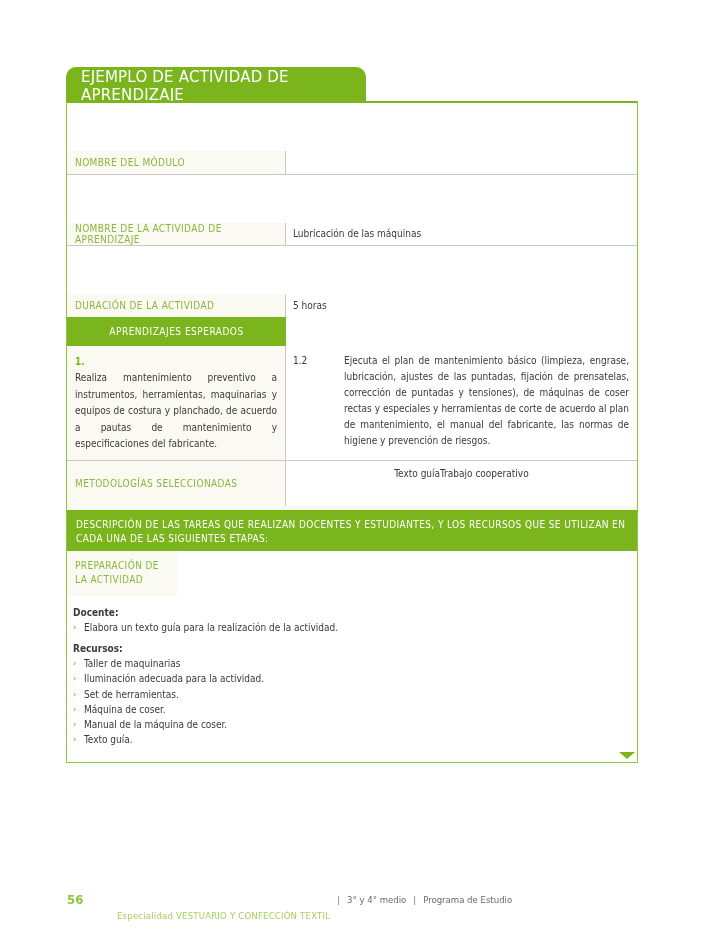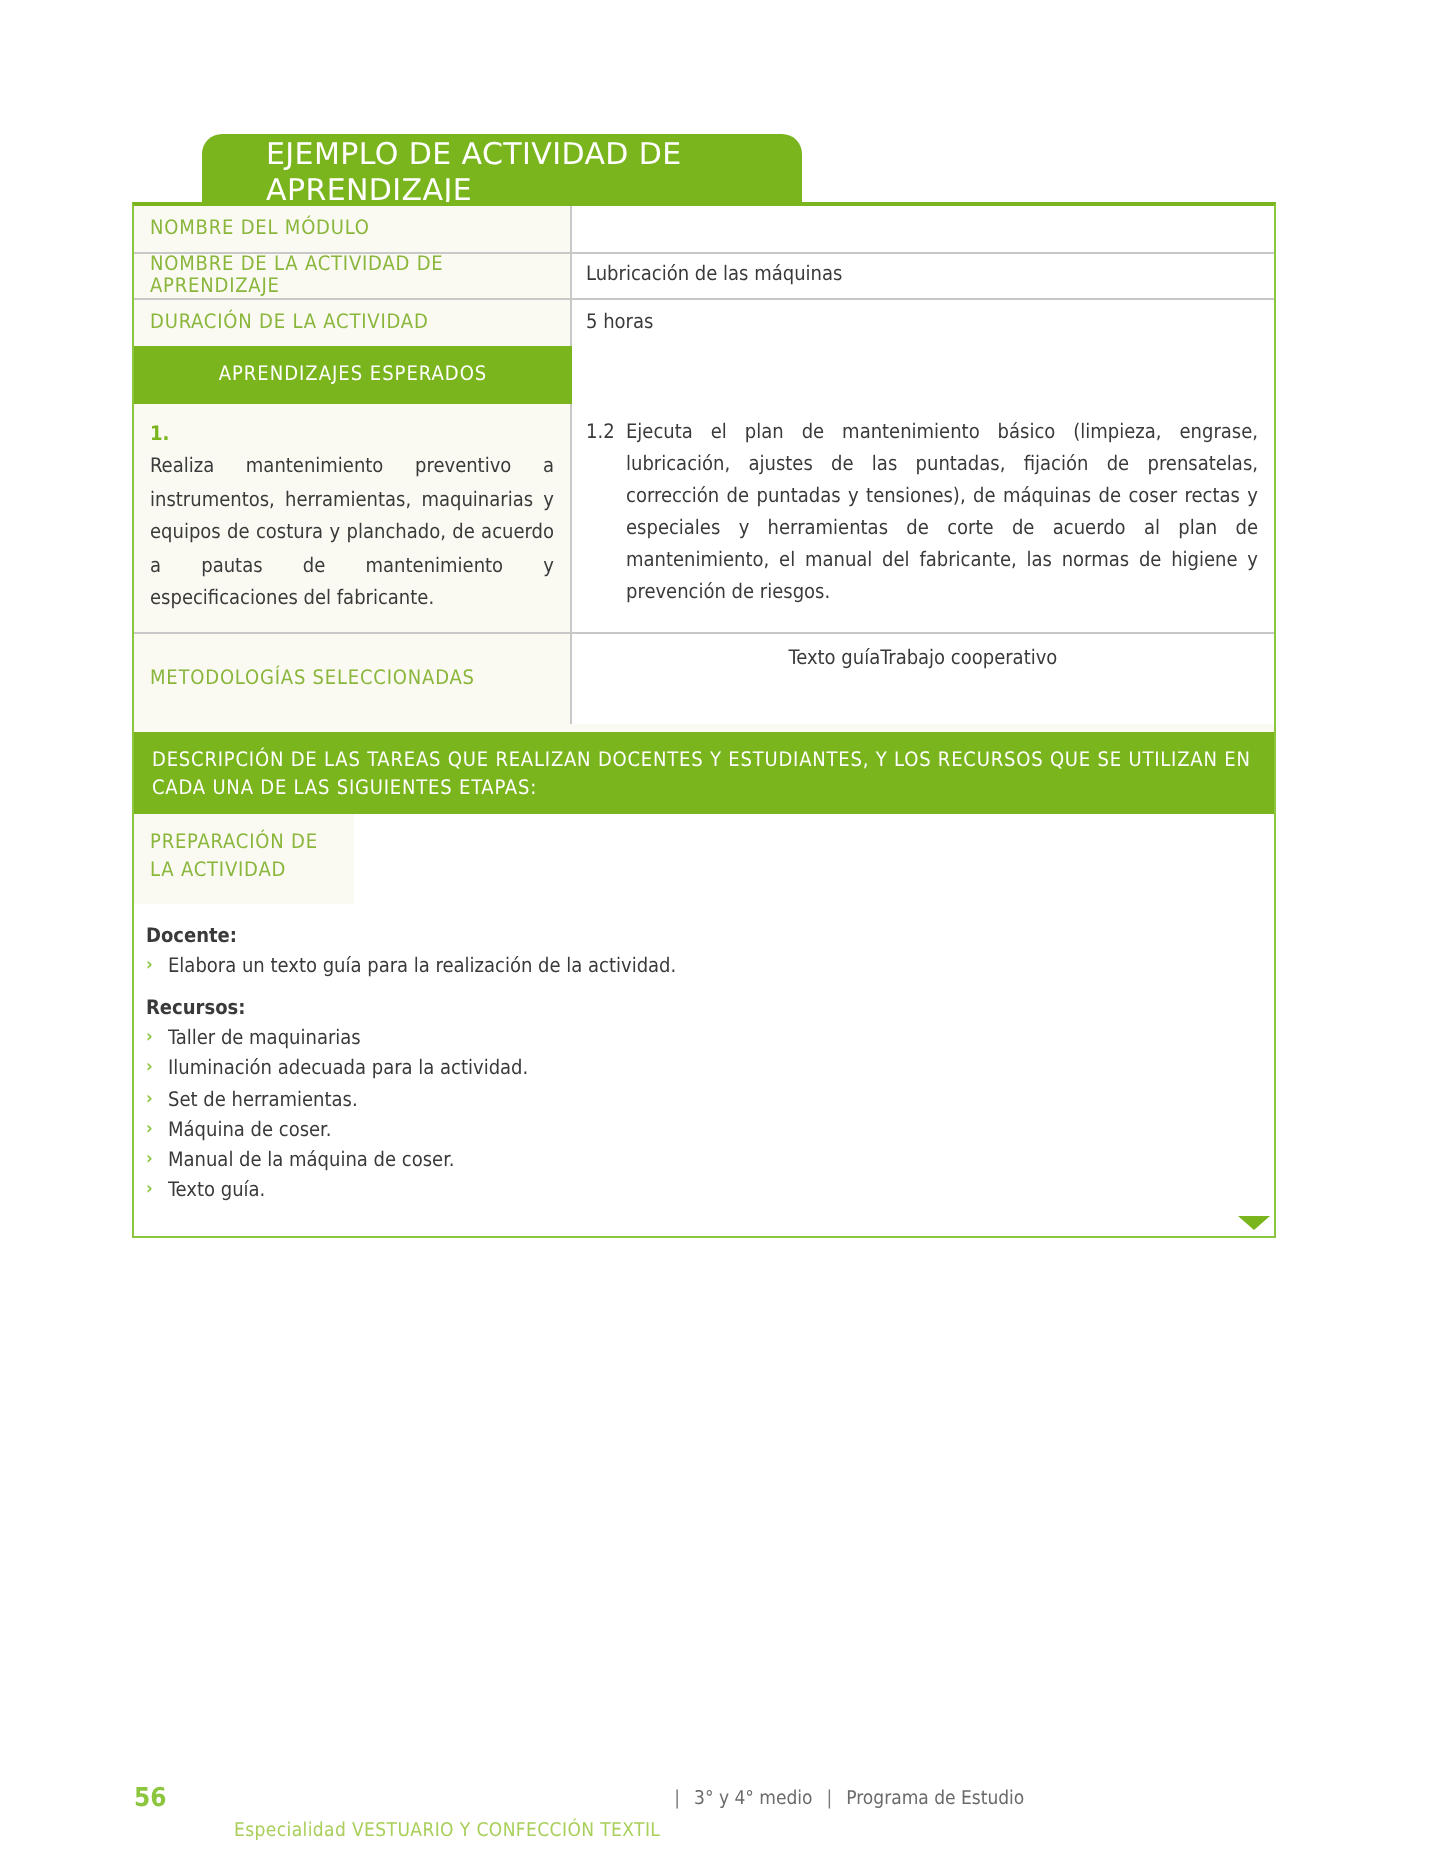--- a/index.html
+++ b/index.html
@@ -3,44 +3,43 @@
   <meta charset="utf-8">
   <style>
     * { box-sizing: border-box; margin: 0; padding: 0; }
     html, body { width: 720px; height: 932px; background: #ffffff; }
     body { position: relative; font-family: "DejaVu Sans Condensed", "DejaVu Sans", sans-serif; color: #3a3a3a; overflow: hidden; }
 
     .title-tab {
       position: absolute; left: 66px; top: 67px; width: 300px; height: 35px;
       background: #7ab51d; border-radius: 10px 10px 0 0;
       color: #ffffff; font-size: 15px; letter-spacing: 0.2px;
-      display: flex; align-items: center; padding-left: 32px; padding-top: 3px;
+      display: flex; align-items: center; padding-left: 15px; padding-top: 3px;
       font-family: "DejaVu Sans", sans-serif;
-      margin-left: 35px;
     }
 
     .frame {
       position: absolute; left: 66px; top: 101px; width: 572px;
       border: 1.5px solid #8cc63f; border-top: 2px solid #7ab51d;
       background: #ffffff;
     }
 
     .row { display: flex; border-bottom: 1px solid #c8c8c8; }
     .row:last-child { border-bottom: none; }
 
     .label-cell {
       width: 219px; background: #fafaf3; border-right: 1px solid #c8c8c8;
       font-size: 10px; color: #8ab63c; letter-spacing: 0.4px;
       padding: 5px 8px; display: flex; align-items: center;
     }
     .value-cell {
       flex: 1; font-size: 10px; color: #3a3a3a; padding: 5px 7px;
       display: flex; align-items: center; background: #ffffff;
     }
-    .info-row .label-cell, .info-row .value-cell { height: 22.5px; }
+    .info-row .label-cell, .info-row .value-cell { height: 22.5px; margin-top: 48px; }
     .bold { font-weight: bold; }
 
     .header-row { display: flex; height: 29px; border-bottom: none; gap: 34px; }
     .header-left {
       width: 219px; background: #7ab51d; color: #ffffff; font-size: 10px;
       letter-spacing: 0.5px; display: flex; align-items: center; justify-content: center;
     }
     .header-right {
       flex: 1; background: #9a9a9a; color: #ffffff; font-size: 10px;
       letter-spacing: 0.5px; display: flex; align-items: center; justify-content: center;
@@ -49,21 +48,21 @@
     .learn-row { display: flex; border-bottom: 1px solid #c8c8c8; }
     .learn-left {
       width: 219px; background: #fafaf3; border-right: 1px solid #c8c8c8;
       padding: 8px 8px 7px 8px; font-size: 10px; line-height: 16.5px; color: #3a3a3a;
     }
     .learn-left .num { color: #7ab51d; font-weight: bold; display: block; }
     .learn-left .just { text-align: justify; }
     .learn-right {
       flex: 1; padding: 7px 8px 8px 7px; font-size: 10px; line-height: 16px; color: #3a3a3a;
     }
-    .criterion { display: flex; }
+    .criterion { display: flex; gap: 31px; }
     .criterion .cnum { width: 20px; flex-shrink: 0; }
     .criterion .ctext { flex: 1; text-align: justify; }
 
     .method-row { display: flex; border-bottom: none; height: 45px; }
     .method-row .label-cell { height: 45px; }
     .method-row .value-cell { flex-direction: row; align-items: flex-start; justify-content: center; line-height: 16px; }
 
     .desc-header {
       background: #7ab51d; color: #ffffff; font-size: 10px; letter-spacing: 0.4px;
       padding: 8px 9px 5px 9px; line-height: 14px; margin: 0 0 0 0;

